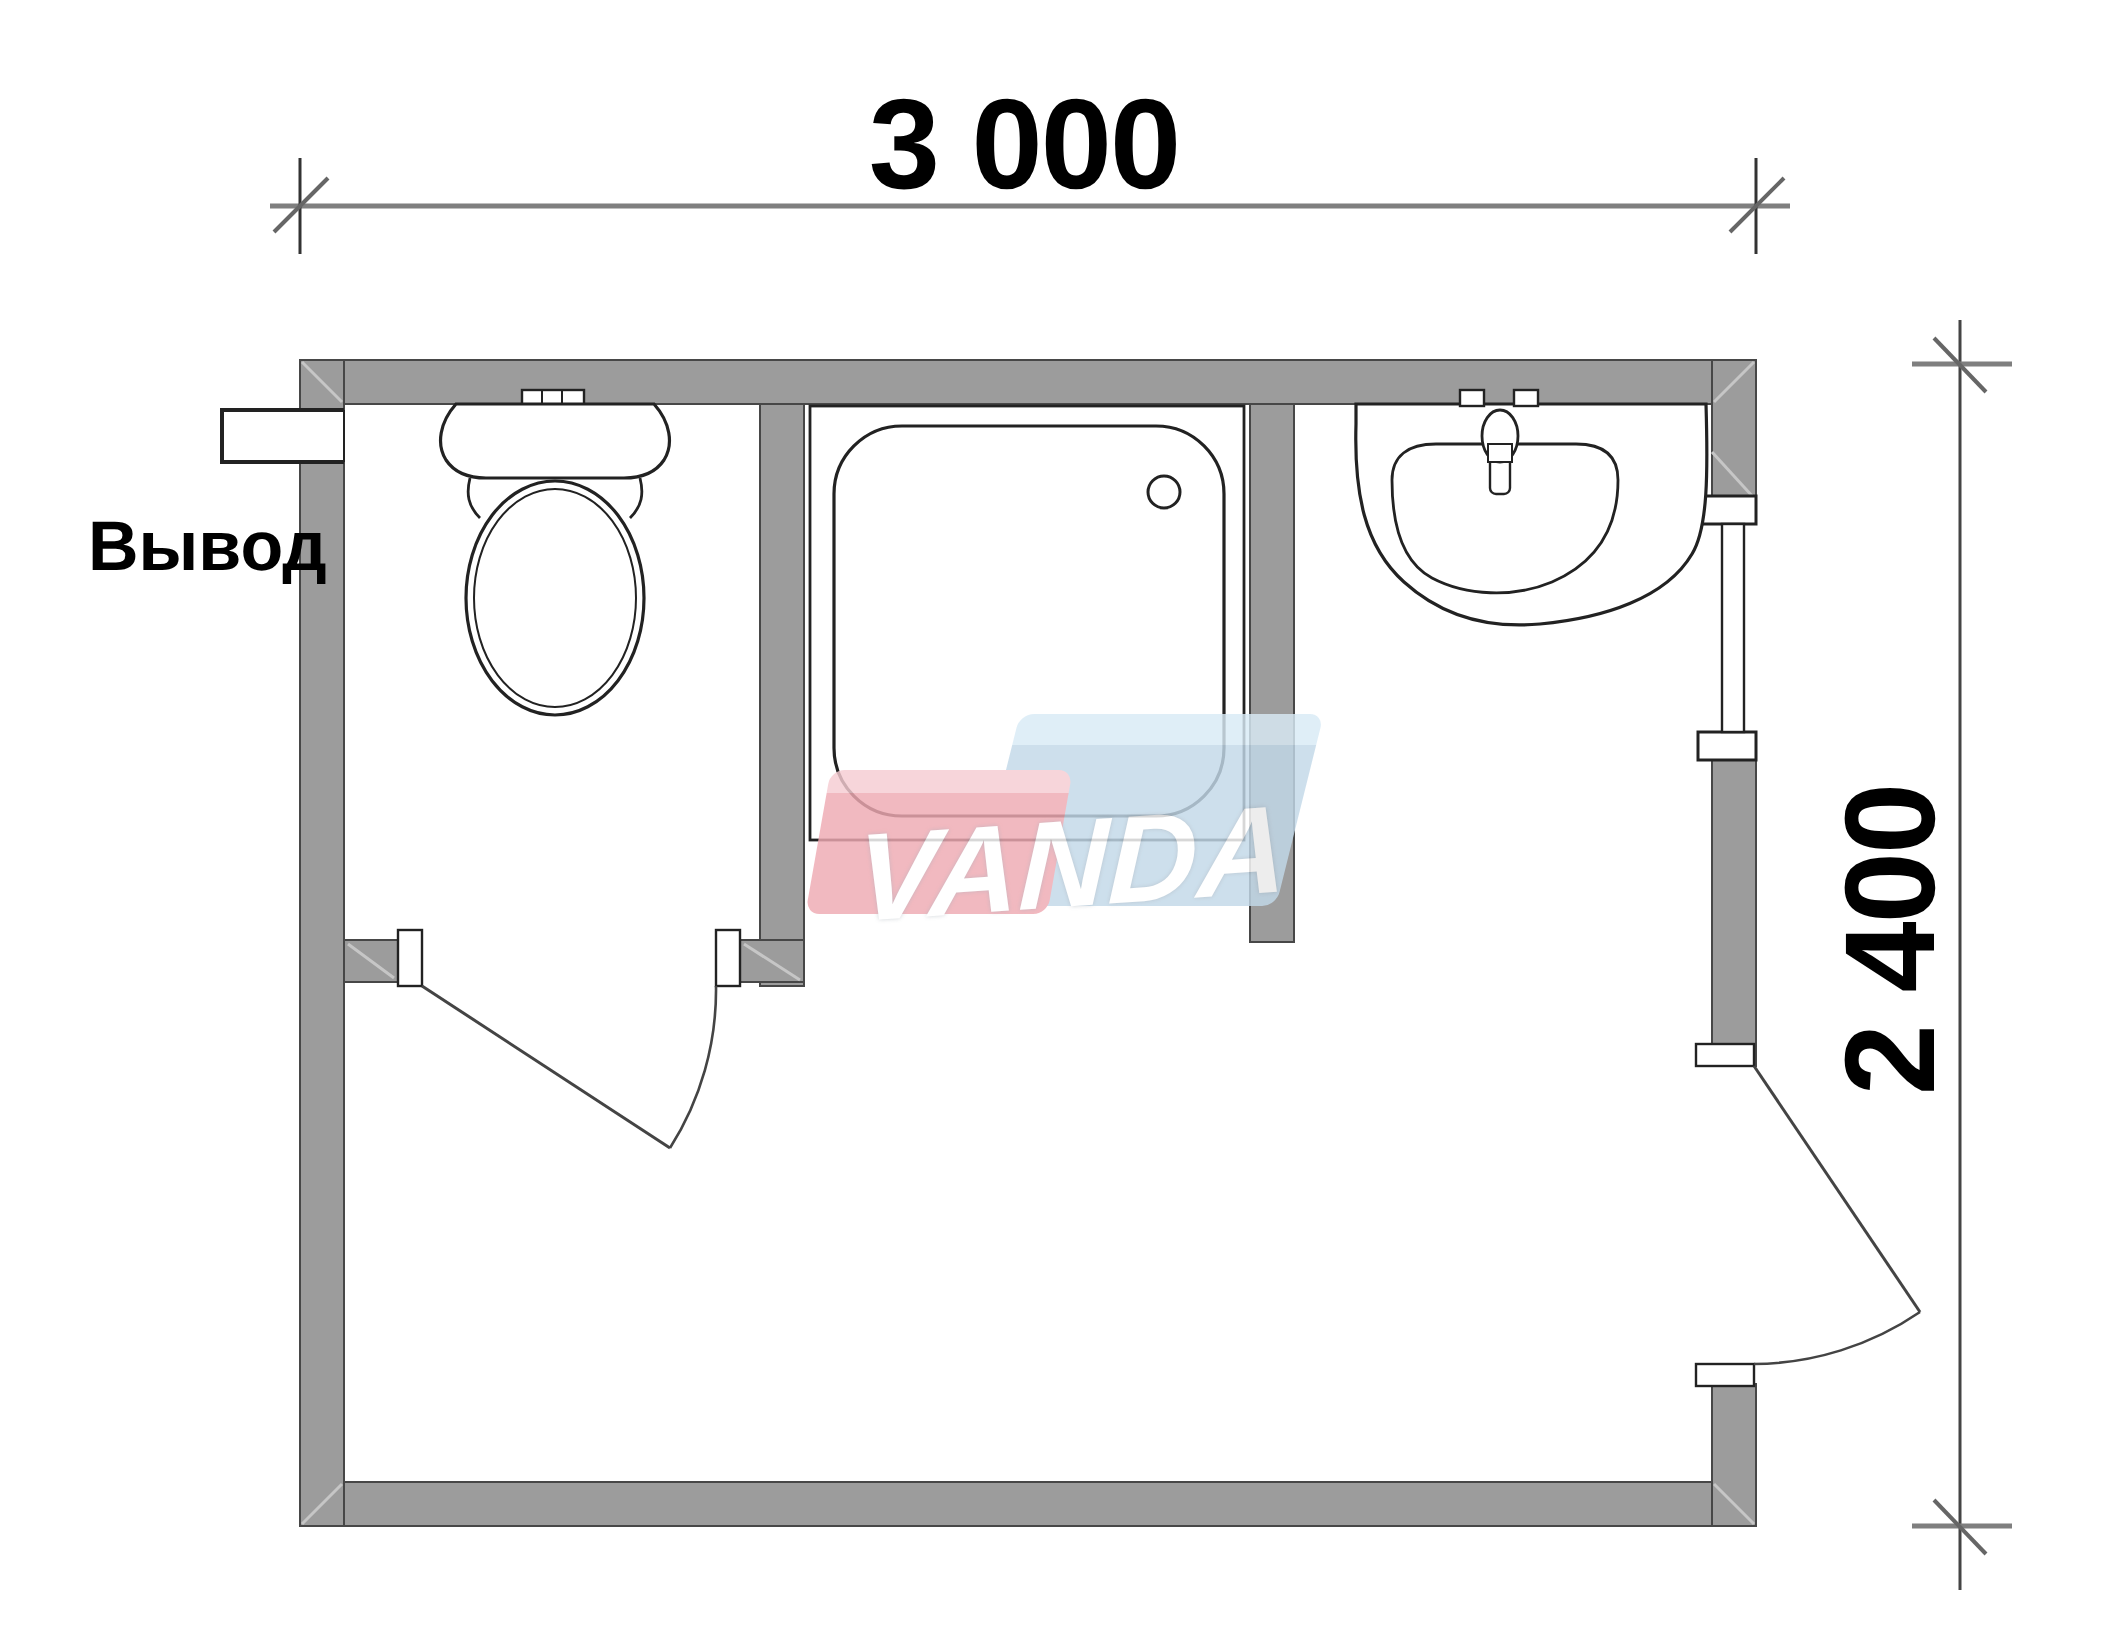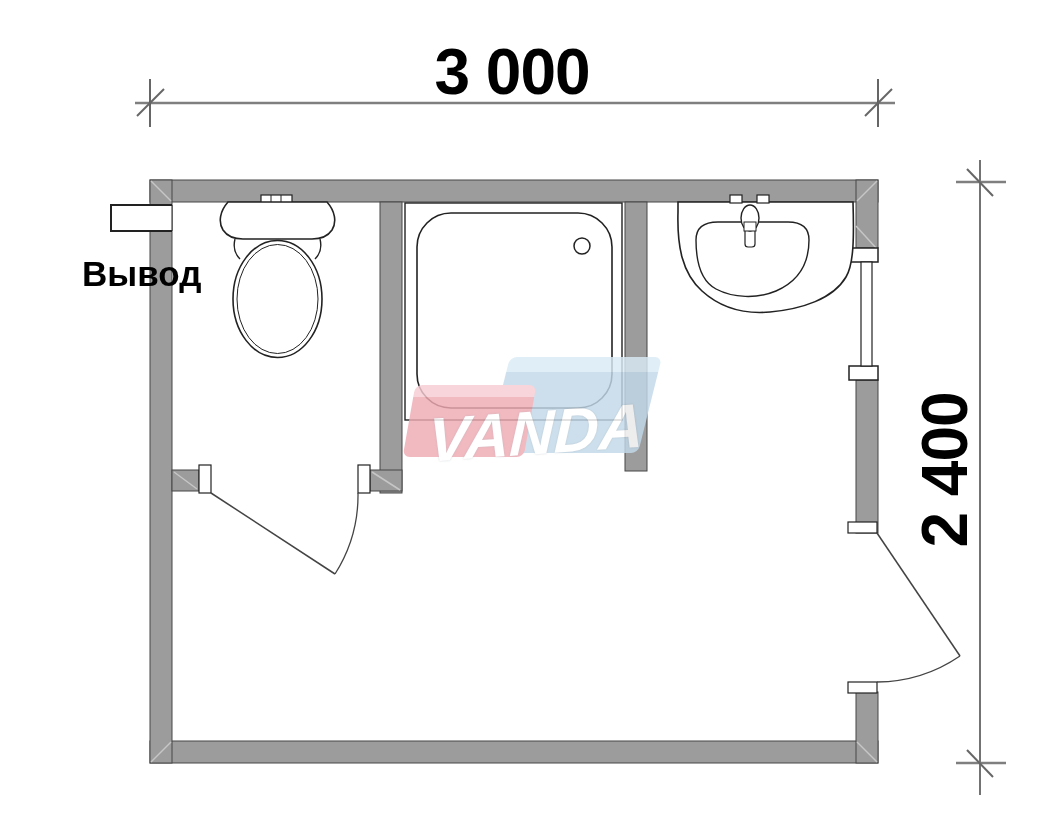--- a/index.html
+++ b/index.html
@@ -12,21 +12,21 @@
     position:absolute;color:#000;font-weight:700;font-size:64px;
     letter-spacing:-1px;line-height:64px;text-align:center;white-space:nowrap;
   }
   .dim-top{left:432px;top:40px;width:160px;}
   .dim-right{
     left:860px;top:438px;width:170px;height:64px;
     transform:rotate(-90deg);transform-origin:center center;
   }
   .outlet-label{
     position:absolute;left:44px;top:255px;color:#000;
-    font-weight:700;font-size:35px;line-height:38px;white-space:nowrap;margin-left:38px;
+    font-weight:700;font-size:35px;line-height:38px;white-space:nowrap;
   }
   .logo{
     position:absolute;left:406px;top:352px;width:252px;height:118px;
     opacity:0.82;pointer-events:none;
   }
   .slab{position:absolute;border-radius:7px;}
   .slab-blue{
     left:92px;top:5px;width:152px;height:96px;
     transform:skewX(-14deg);
     background:linear-gradient(#d9ebf6 0 16%,#c3d9e9 16% 100%);

